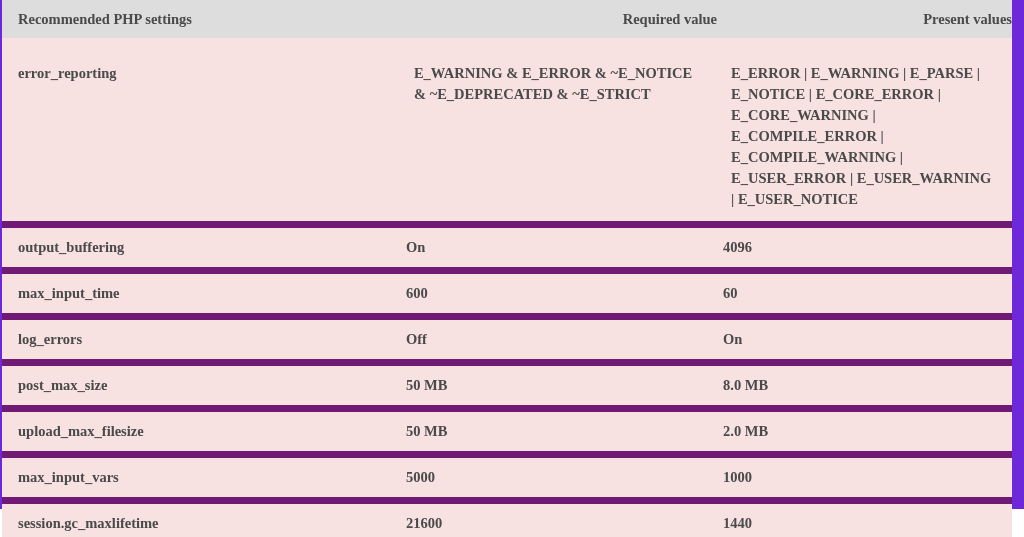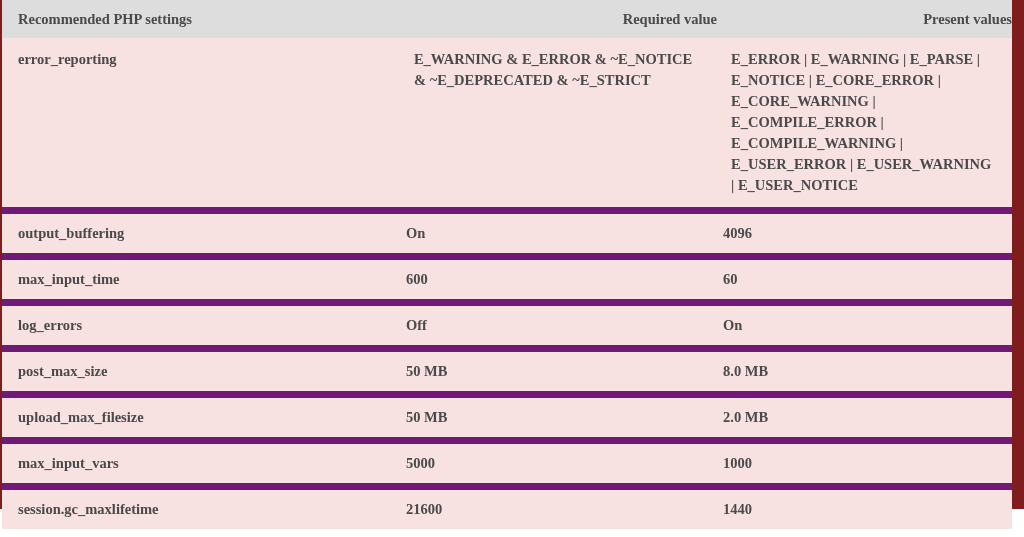--- a/index.html
+++ b/index.html
@@ -13,21 +13,21 @@
     overflow: hidden;
     font-family: "Liberation Serif", "DejaVu Serif", serif;
     -webkit-font-smoothing: antialiased;
   }
 
   .page {
     width: 1024px;
     height: 509px;
     box-sizing: border-box;
     padding: 0 12px 0 2px;
-    background: #7f1d1d;
+    background: #6d28d9;
   }
 
   table.php-settings-table {
     width: 100%;
     border-collapse: collapse;
     table-layout: fixed;
     background: #f7e1e1;
   }
 
   table.php-settings-table col.col-setting   { width: 39.4%; }
@@ -84,21 +84,21 @@
   }
   tbody td.c-required,
   tbody td.c-present {
     text-align: left;
     padding-left: 6px;
     padding-right: 6px;
   }
 
   
   tbody tr.row-tall td {
-    padding-top: 11px;
+    padding-top: 25px;
     padding-bottom: 11px;
   }
   tbody tr.row-tall td.c-required,
   tbody tr.row-tall td.c-present {
     padding-left: 14px;
     padding-right: 14px;
   }
 </style>
 </head>
 <body>

